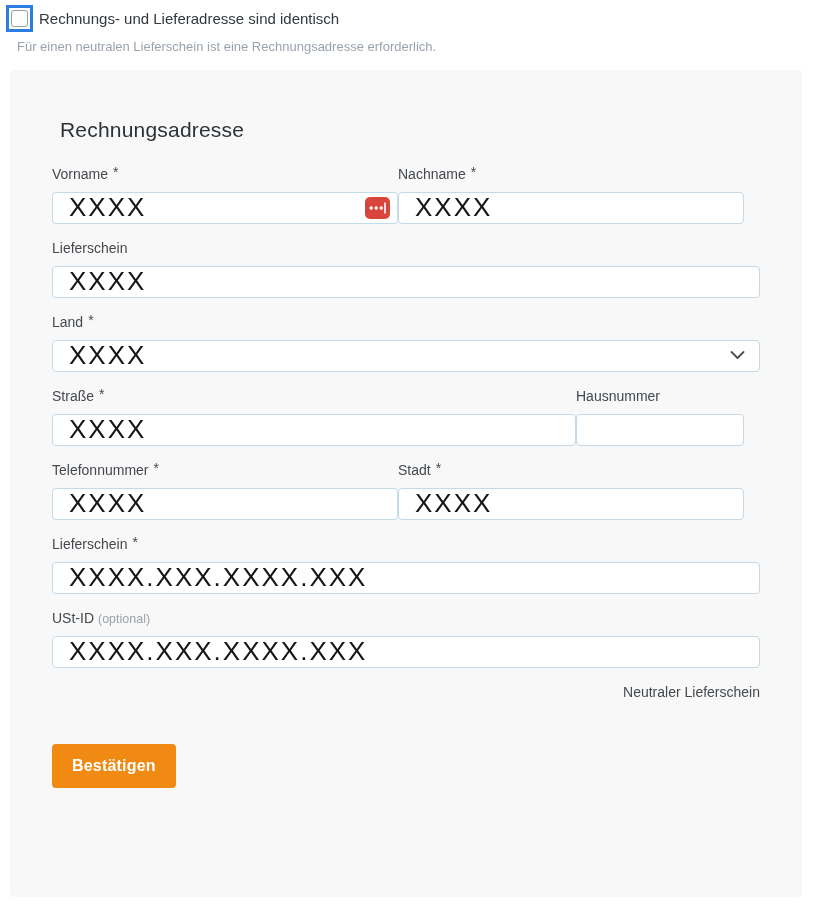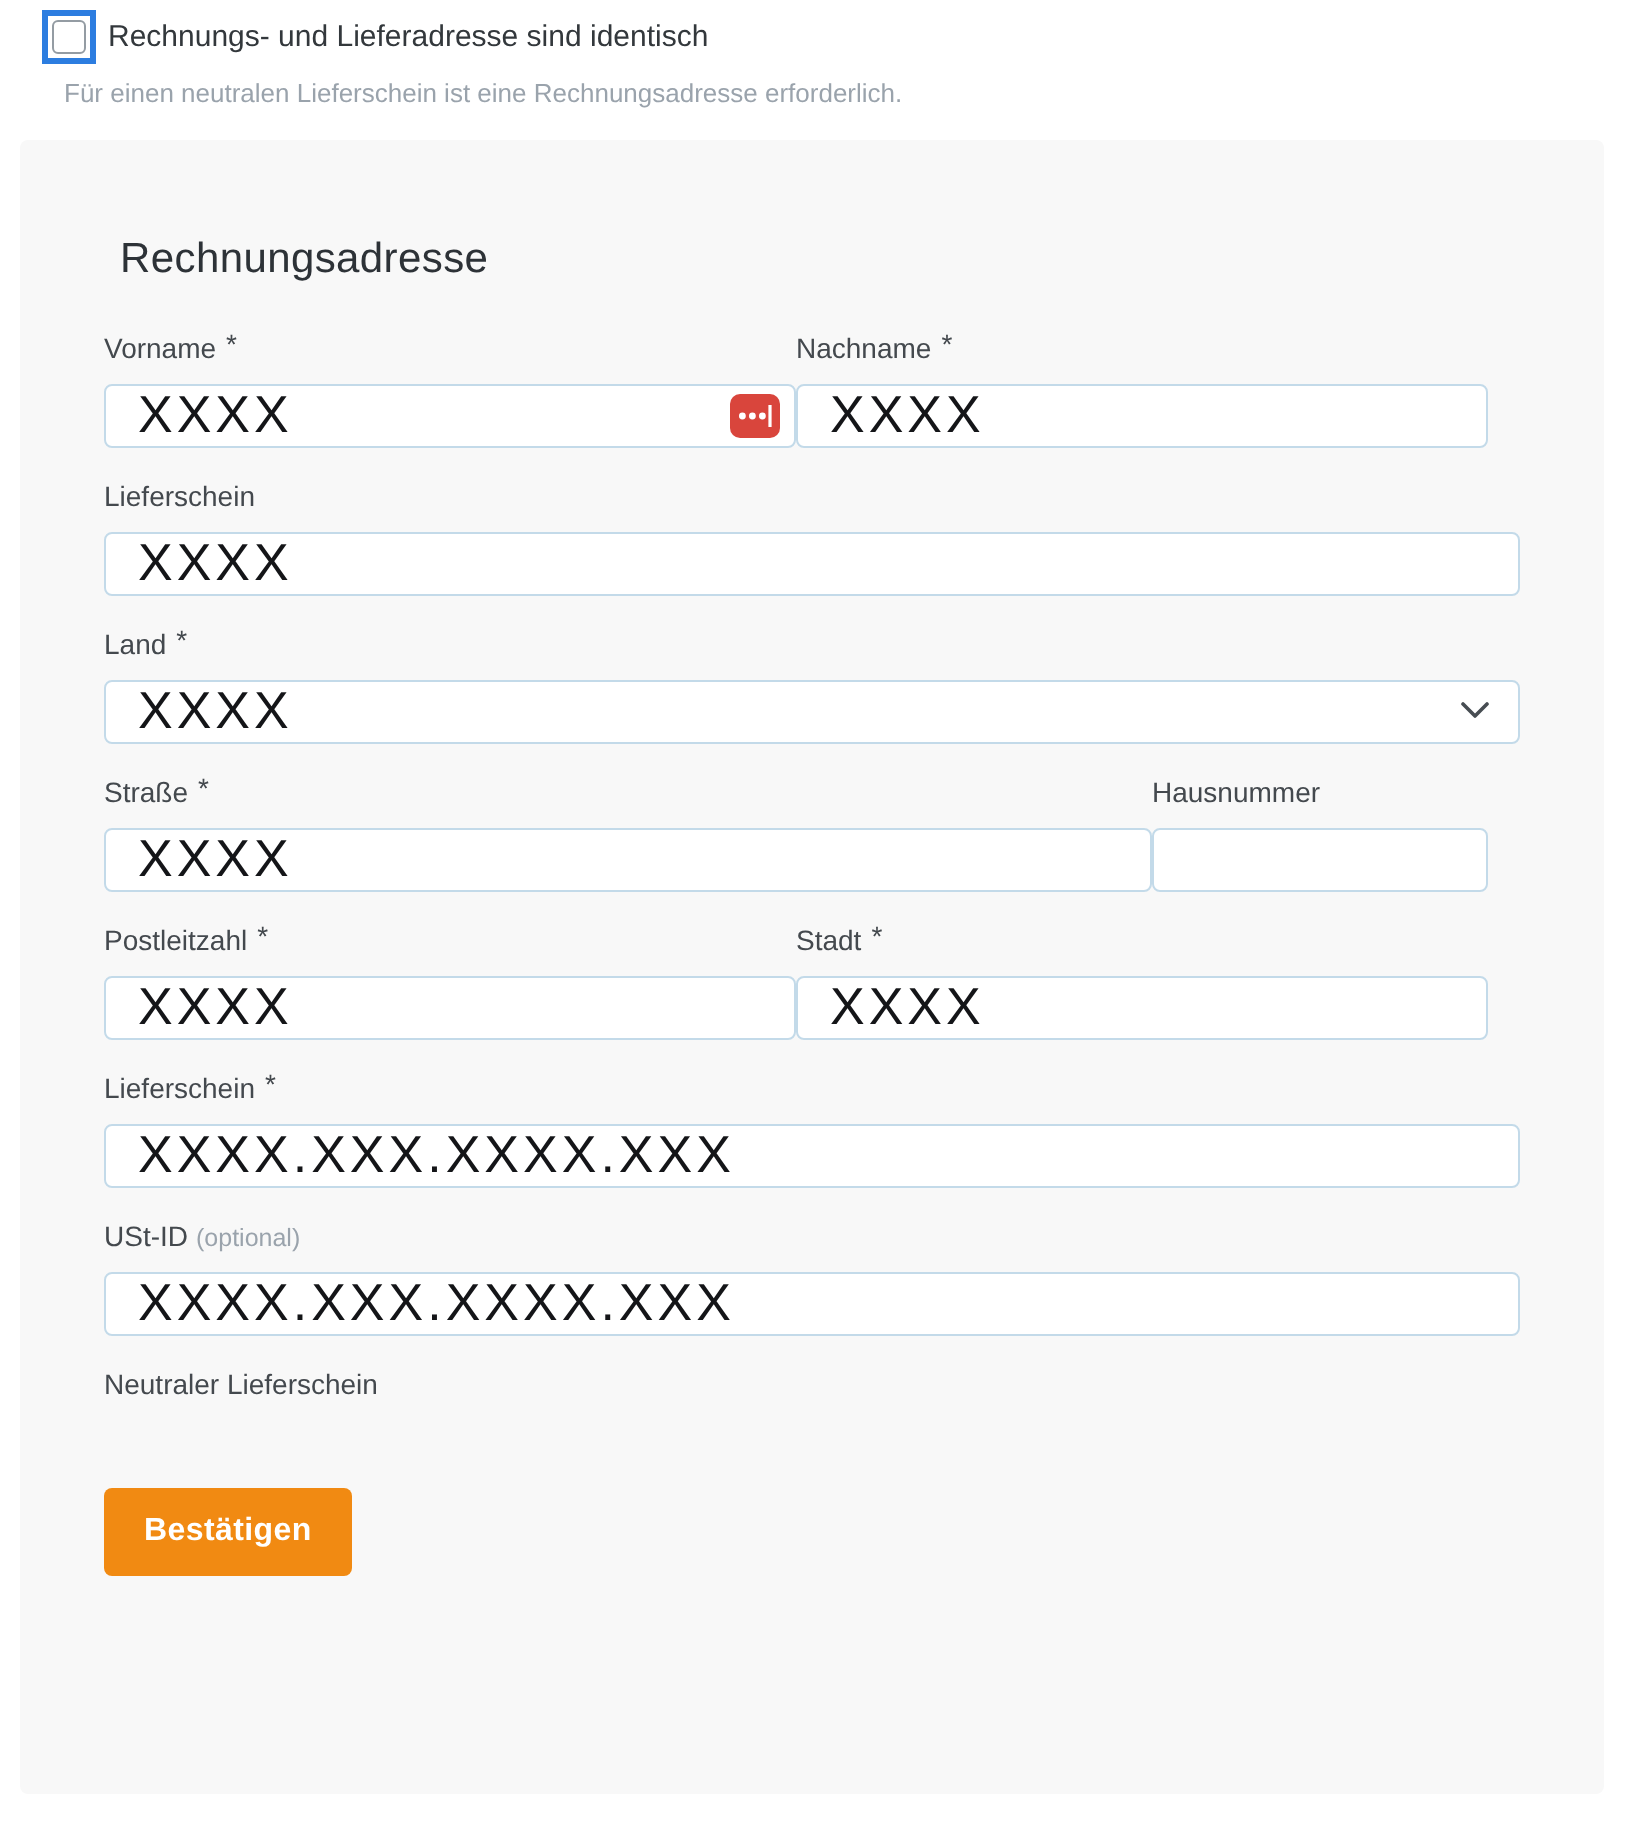--- a/index.html
+++ b/index.html
@@ -1,20 +1,20 @@
 <!DOCTYPE html>
 <html><head>
 <meta charset="utf-8">
 <style>
   * { margin: 0; padding: 0; box-sizing: border-box; }
   html, body { width: 815px; height: 913px; background: #ffffff; overflow: hidden; }
   body { font-family: "Liberation Sans", sans-serif; color: #3a4045; }
 
   
-  .top { padding: 5px 0 0 21px; }
+  .top { padding: 5px 0 0 6px; }
   .check-row { display: flex; align-items: center; }
   .focus-ring {
     display: inline-flex; align-items: center; justify-content: center;
     border: 3px solid #2c7de0; background: #ffffff; padding: 2px;
     cursor: pointer; flex: 0 0 auto;
   }
   .cb-box {
     width: 17px; height: 17px; background: #ffffff;
     border: 1px solid #949ca3; border-radius: 3px; display: block;
   }
@@ -57,21 +57,21 @@
   }
   .select-like .sel-value { white-space: nowrap; }
 
   .autofill {
     position: absolute; right: 8px; top: 50%; transform: translateY(-50%);
     width: 25px; height: 22px; background: #d9453c; border-radius: 5px;
     display: flex; align-items: center; justify-content: center; cursor: pointer;
   }
 
   
-  .neutral { margin-top: 16px; }
+  .neutral { margin-top: 16px; text-align: right; }
   .neutral-title { font-size: 14px; color: #44494e; margin-bottom: 12px; }
   .neutral-row { display: flex; align-items: center; }
   .cb-plain {
     width: 20px; height: 20px; background: #ffffff;
     border: 1px solid #99a1a8; border-radius: 4px; cursor: pointer; flex: 0 0 auto;
   }
   .neutral-row .cb-label { margin-left: 10px; font-size: 15px; color: #3f4449; }
 
   
   .btn {
@@ -159,21 +159,21 @@
       <div class="field w-house">
         <label class="flabel">Hausnummer</label>
         <input class="control" type="text" value="" style="">
       </div>
     </div>
 
     
     <div class="row">
       <div class="field w-half">
         <label class="flabel">
-          <span>Postleitzahl</span><span class="req">*</span>
+          <span>Telefonnummer</span><span class="req">*</span>
         </label>
         <input class="control" type="text" value="XXXX" style="">
       </div>
       <div class="field w-half">
         <label class="flabel">
           <span>Stadt</span><span class="req">*</span>
         </label>
         <input class="control" type="text" value="XXXX" style="">
       </div>
     </div>

